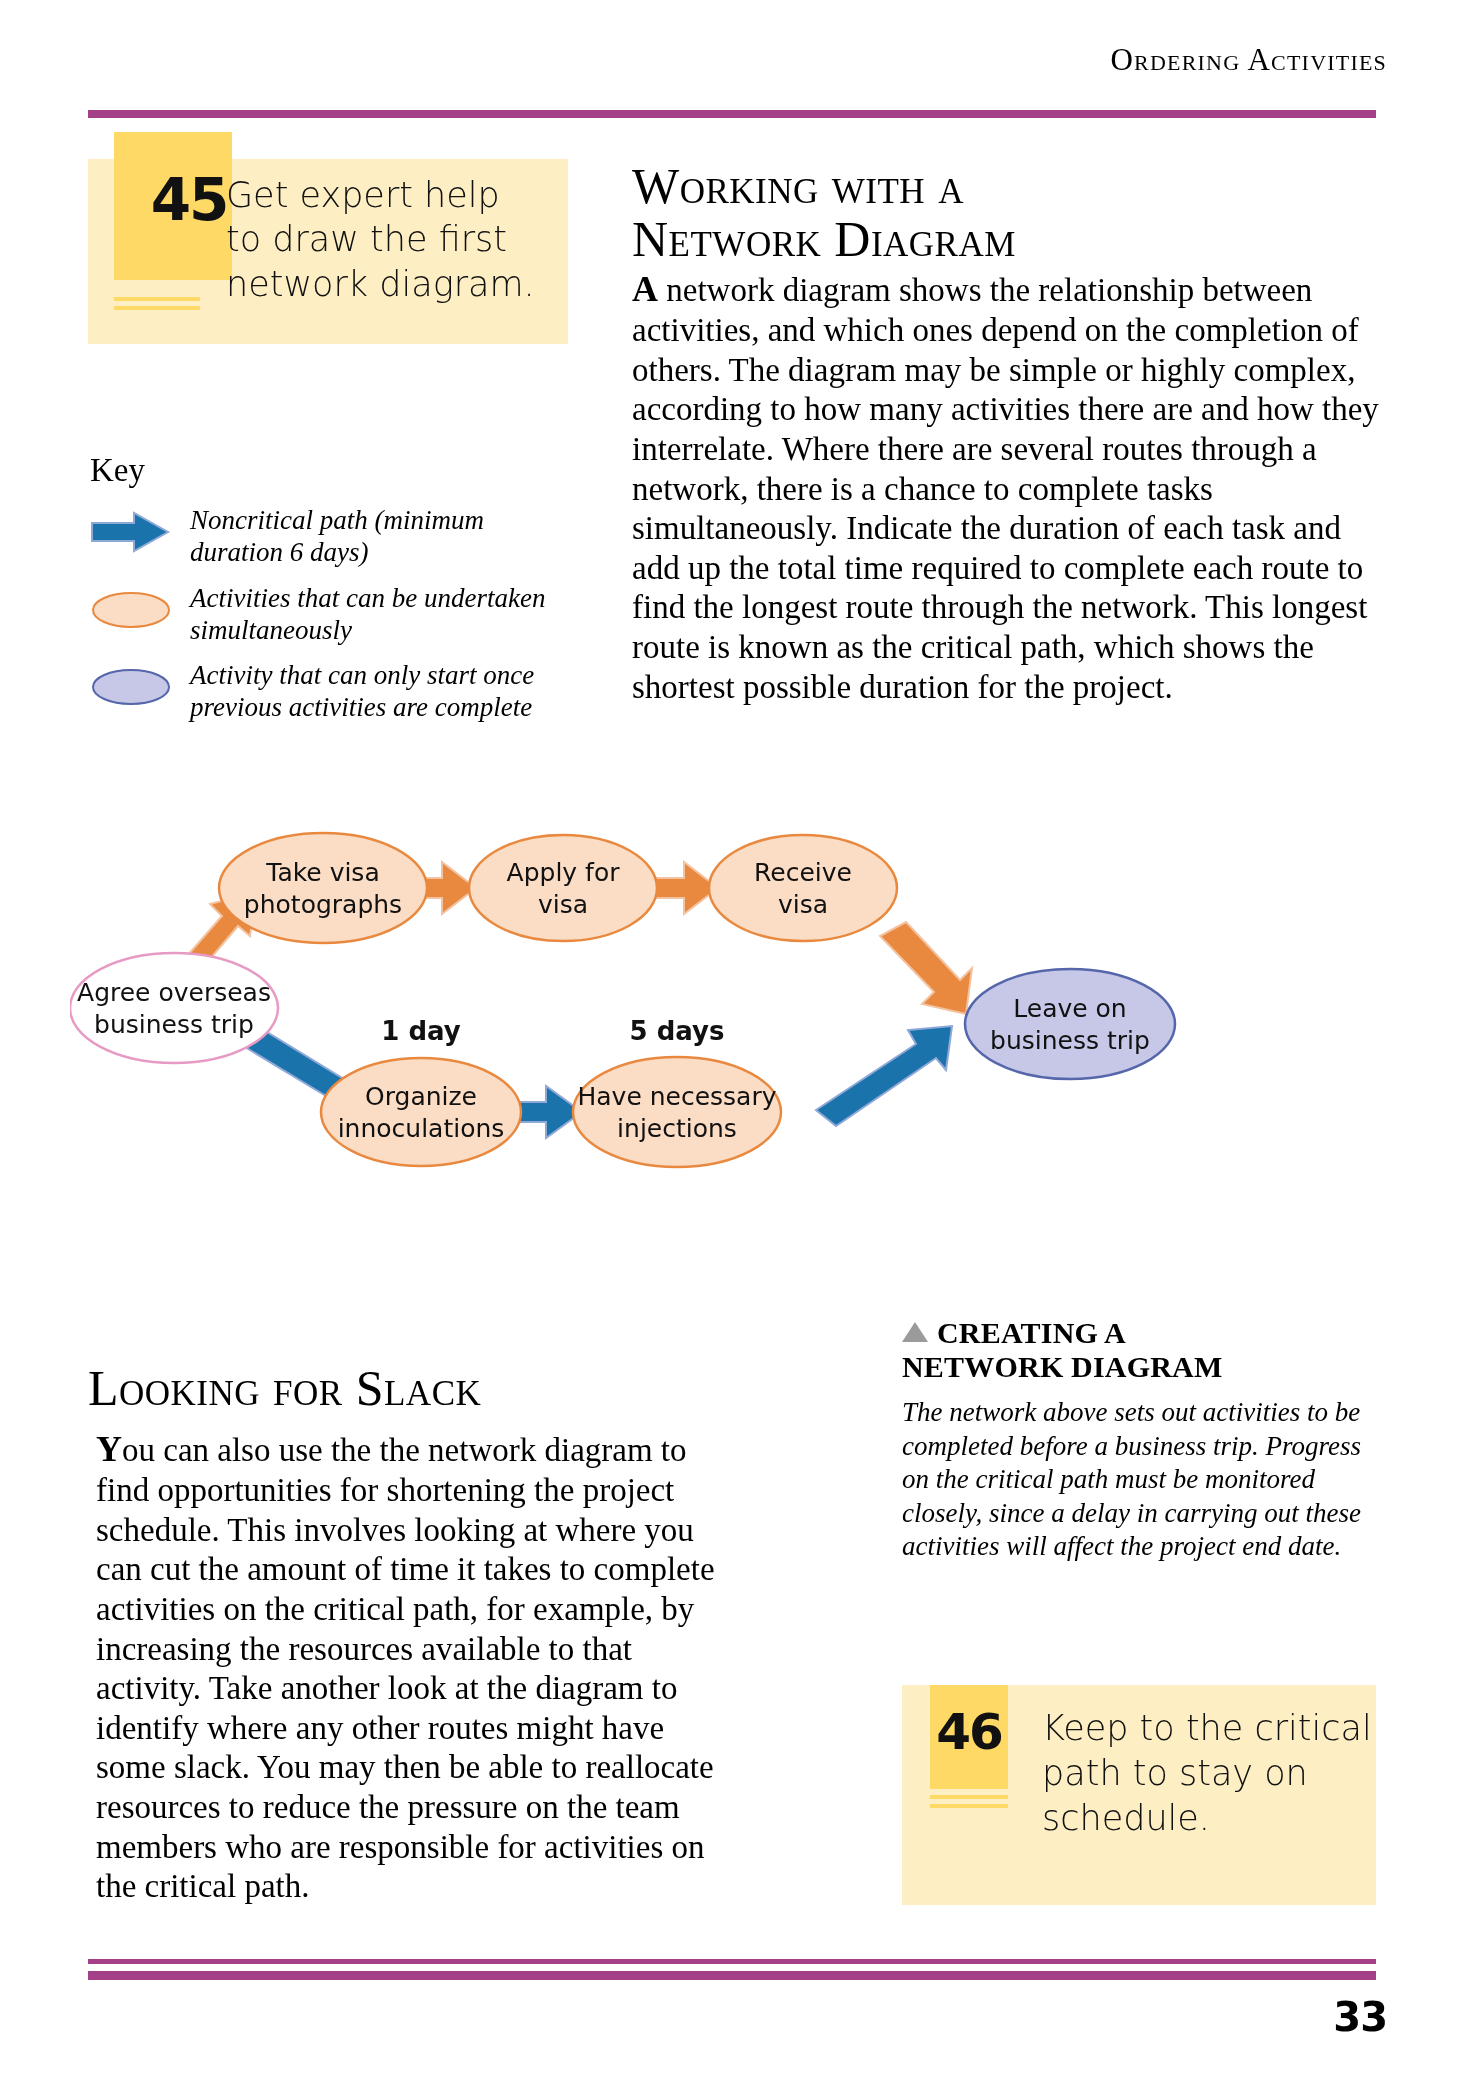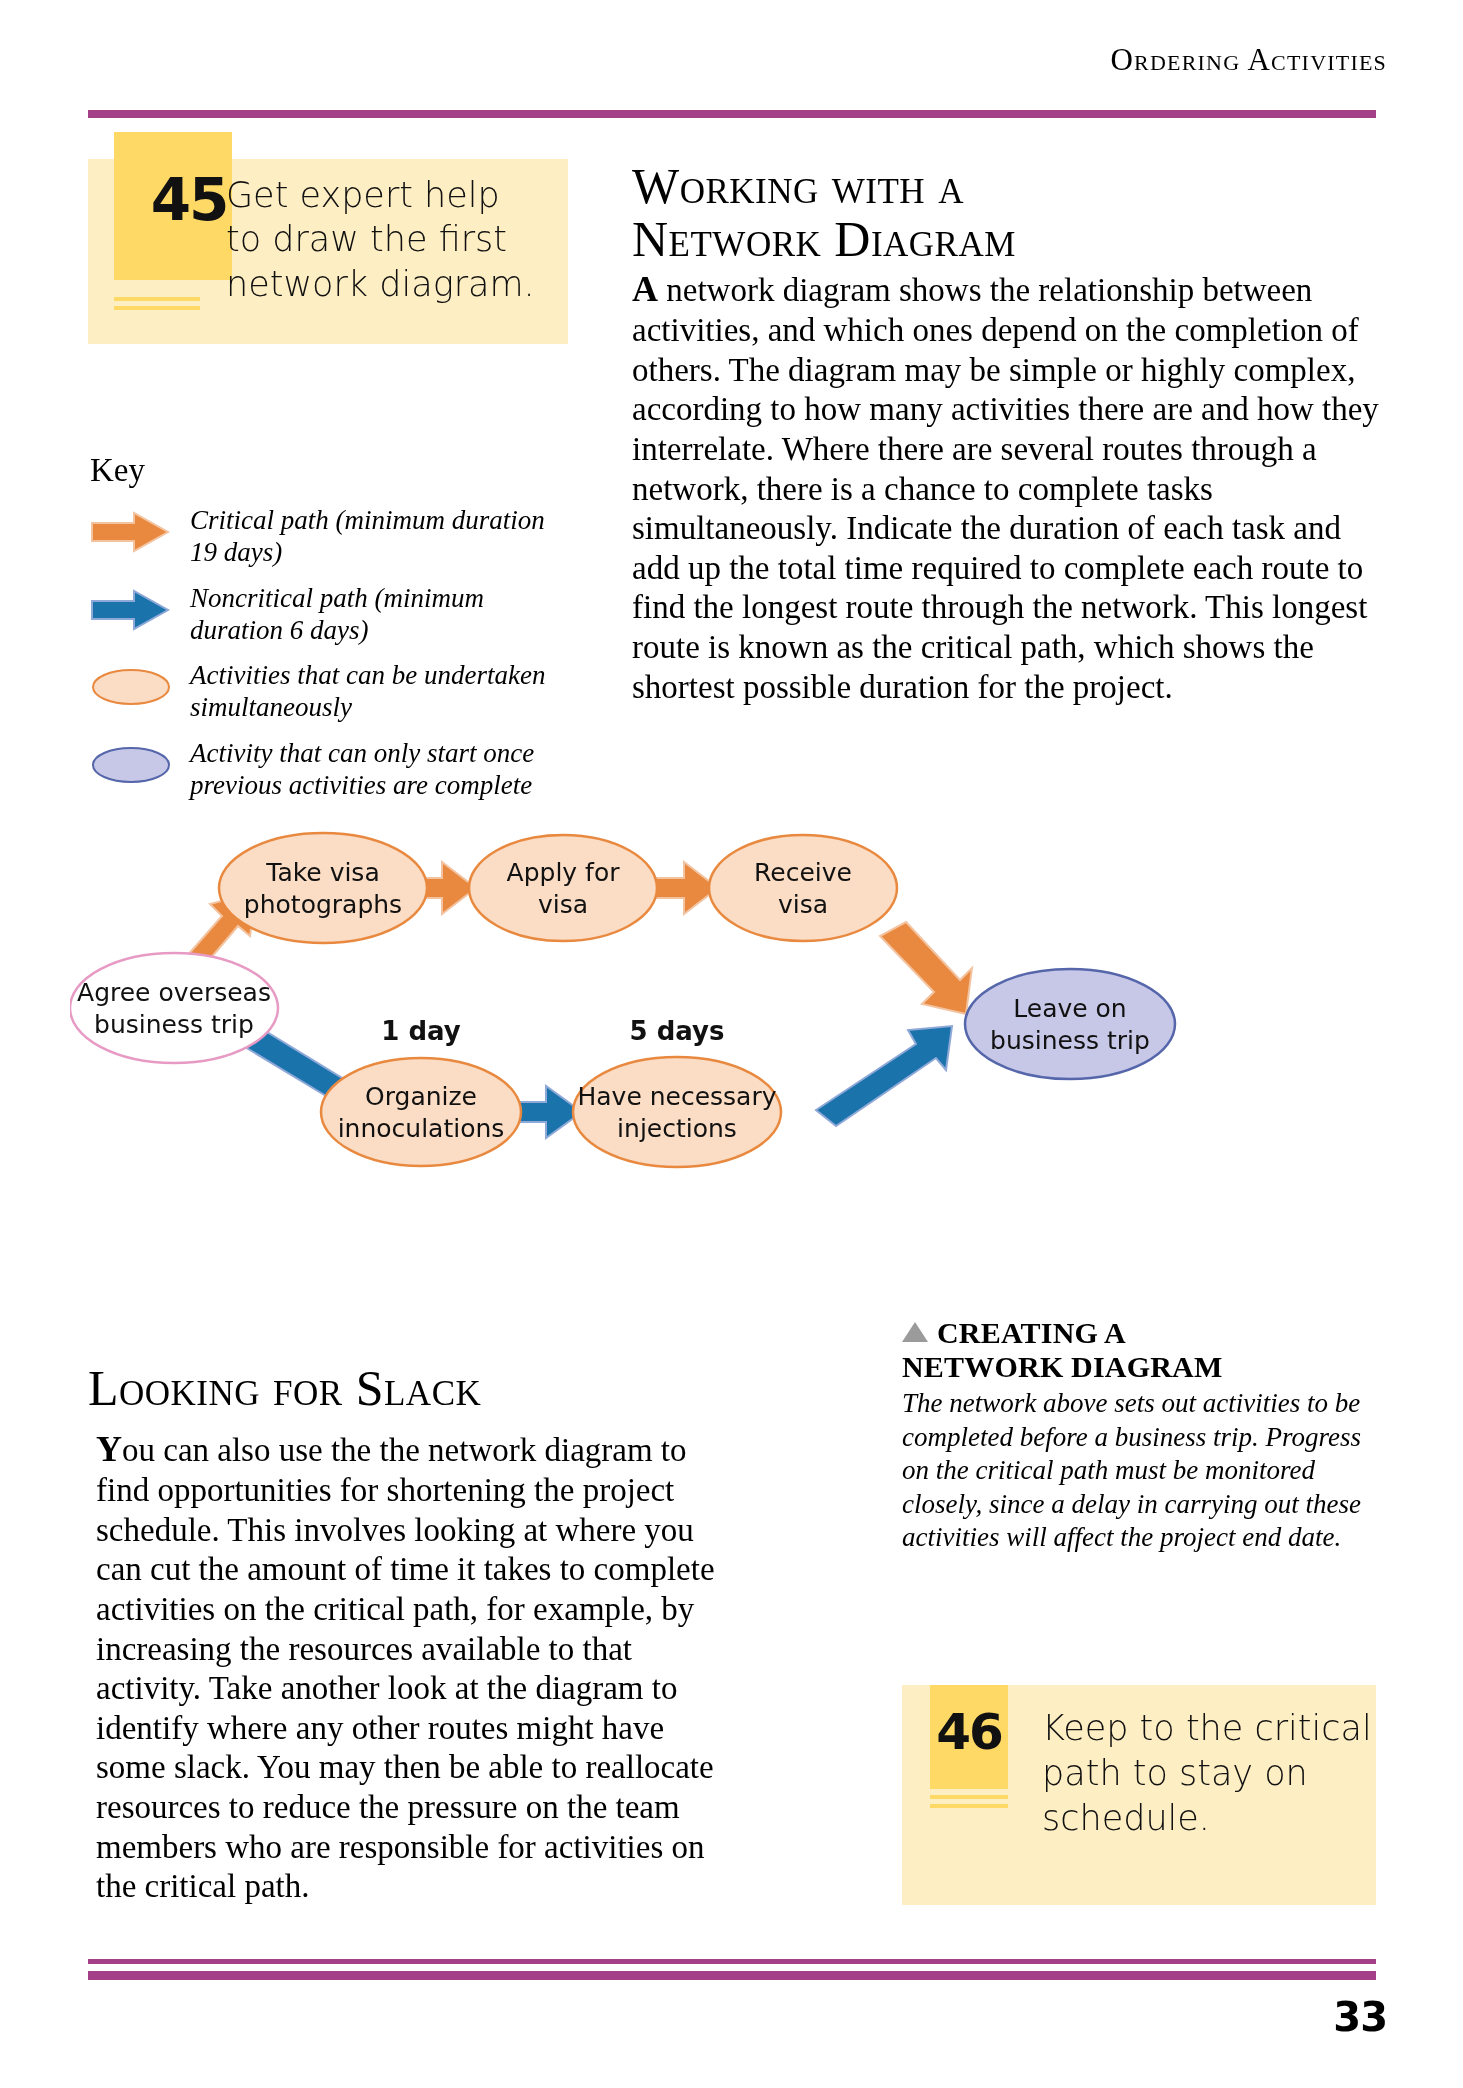--- a/index.html
+++ b/index.html
@@ -131,21 +131,21 @@
     display:inline-block;
     width:0;height:0;
     border-left:13px solid transparent;
     border-right:13px solid transparent;
     border-bottom:20px solid #9b9b9b;
     margin-right:9px;
     vertical-align:1px;
   }
   .caption-body {
     font-family:"Liberation Serif", serif;
-    font-style:italic; font-size:27px; line-height:1.24; margin-top:3px;
+    font-style:italic; font-size:27px; line-height:1.24; margin-top:12px;
   }
 
   
   #diagram { position:absolute; left:70px; top:830px; width:1330px; height:520px; }
   #diagram svg { display:block; }
   .node-label {
     font-family:"DejaVu Sans", sans-serif;
     font-size:25px; fill:#111;
   }
   .dur-label {
@@ -168,28 +168,20 @@
     <div class="tab-rules">
         <i></i>
         <i></i>
       </div>
     <div class="tip-text">Get expert help to draw the first network diagram.</div>
   </div>
 
   <div class="key-title">Key</div>
   <div class="key-list">
 
-    <div class="key-row">
-      <div class="key-glyph">
-        <svg class="arrow-svg" width="82" height="46" viewBox="0 0 82 46">
-          <polygon points="2,14 44,14 44,4 78,23 44,42 44,32 2,32" fill="#e8893f" stroke="#f3c3a0" stroke-width="2"></polygon>
-        </svg>
-      </div>
-      <div class="key-text">Critical path (minimum duration 19 days)</div>
-    </div>
 
     <div class="key-row">
       <div class="key-glyph">
         <svg class="arrow-svg" width="82" height="46" viewBox="0 0 82 46">
           <polygon points="2,14 44,14 44,4 78,23 44,42 44,32 2,32" fill="#1a73aa" stroke="#8ea8d8" stroke-width="2"></polygon>
         </svg>
       </div>
       <div class="key-text">Noncritical path (minimum duration 6 days)</div>
     </div>
 

